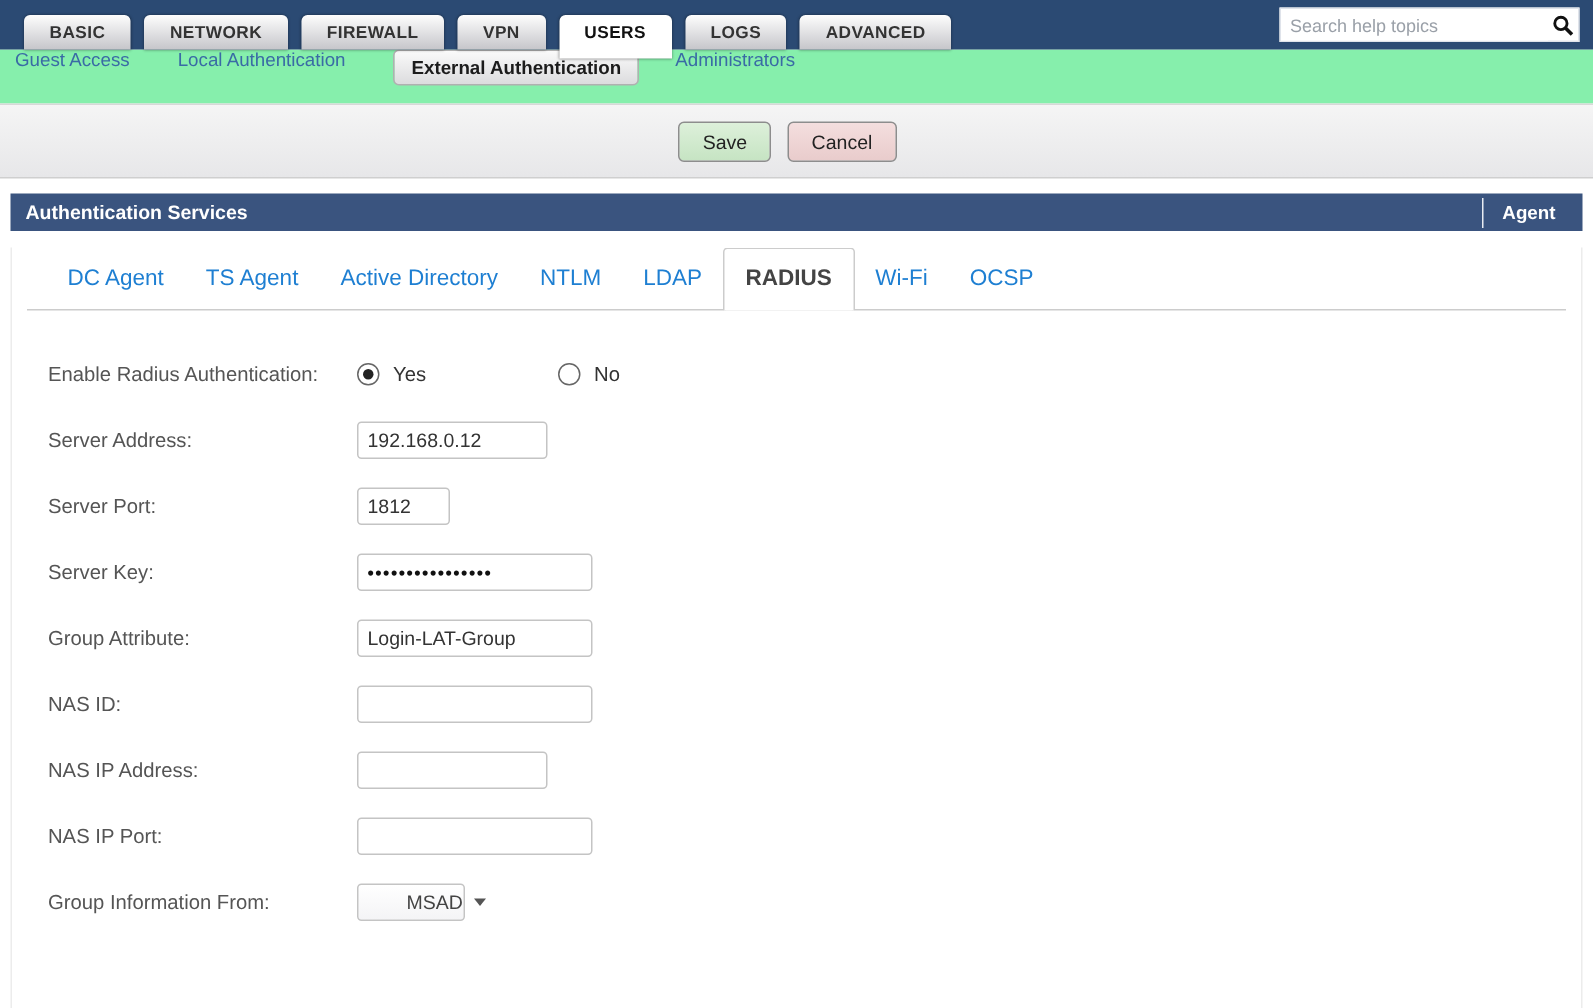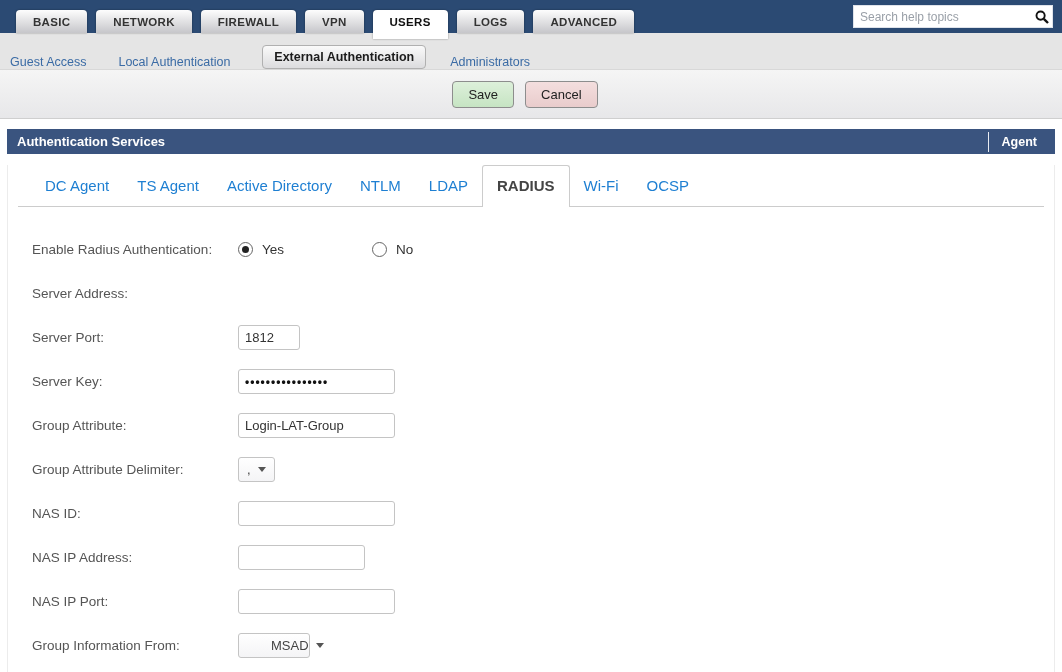--- a/index.html
+++ b/index.html
@@ -15,21 +15,21 @@
     position: relative; z-index: 1; white-space: nowrap; }
   .nav-tab.active { background: #fff; color: #111; padding-bottom: 11px; margin-bottom: -6px; z-index: 3; }
   .search-wrap { position: absolute; top: 5px; right: 9px; width: 200px; height: 23px;
     background: #fff; border: 1px solid #dfe3ea; display: flex; align-items: center; z-index: 4; }
   .search-input { flex: 1; height: 100%; border: none; outline: none; padding: 0 4px 0 6px;
     font-size: 12px; color: #333; font-family: "Liberation Sans", sans-serif; }
   .search-input::placeholder { color: #9aa0a8; }
   .search-icon { width: 20px; height: 100%; display: flex; align-items: center; justify-content: center; cursor: pointer; }
 
   
-  .sub-nav { height: 36px; background: #e5e5e5; display: flex; align-items: flex-end; padding-left: 10px; }
+  .sub-nav { height: 36px; background: #86efac; display: flex; align-items: flex-start; padding-left: 10px; }
   .sub-link { font-size: 12.5px; color: #3a6ba5; margin-right: 32px; cursor: pointer; white-space: nowrap; }
   .sub-link.active { color: #1c1c1c; font-weight: bold; background: linear-gradient(#fafafa, #dcdcde);
     border: 1px solid #b0b0b0; border-radius: 4px; padding: 4px 11px; margin-right: 24px; }
 
   
   .toolbar { height: 50px; background: linear-gradient(#f5f5f5, #e7e7e9);
     border-top: 1px solid #d8d8d8; border-bottom: 1px solid #cfcfcf;
     display: flex; align-items: center; justify-content: center; padding-right: 12px; }
   .btn { height: 27px; padding: 0 15px; font-size: 13px; color: #222; cursor: pointer;
     border: 1px solid #8d8d8d; border-radius: 4px; font-family: "Liberation Sans", sans-serif; }
@@ -145,39 +145,33 @@
             <input data-name="enable-radius-authentication-radio-yes" type="radio" name="enable-radius-authentication" checked="" style="">
             <span class="radio-text" data-name="radio-label-yes">Yes</span>
           </label>
           <label class="radio-wrap" data-name="enable-radius-authentication-option-no">
             <input data-name="enable-radius-authentication-radio-no" type="radio" name="enable-radius-authentication" style="">
             <span class="radio-text" data-name="radio-label-no">No</span>
           </label>
         </div>
         <div class="form-row" data-name="form-row-server-address">
           <div class="form-label" data-name="field-label-server-address">Server Address:</div>
+          <input class="text-input" data-name="server-address-input" type="text" value="192.168.0.12" style="">
         </div>
         <div class="form-row" data-name="form-row-server-port">
           <div class="form-label" data-name="field-label-server-port">Server Port:</div>
           <input class="text-input" data-name="server-port-input" type="text" value="1812" style="">
         </div>
         <div class="form-row" data-name="form-row-server-key">
           <div class="form-label" data-name="field-label-server-key">Server Key:</div>
           <input class="text-input password" data-name="server-key-input" type="text" value="••••••••••••••••" style="">
         </div>
         <div class="form-row" data-name="form-row-group-attribute">
           <div class="form-label" data-name="field-label-group-attribute">Group Attribute:</div>
           <input class="text-input" data-name="group-attribute-input" type="text" value="Login-LAT-Group" style="">
-        </div>
-        <div class="form-row" data-name="form-row-group-attribute-delimiter">
-          <div class="form-label" data-name="field-label-group-attribute-delimiter">Group Attribute Delimiter:</div>
-          <div class="select-box" data-name="group-attribute-delimiter-select">
-            <span class="select-value" data-name="select-value">,</span>
-            <span class="select-arrow" data-name="chevron-down-icon"></span>
-          </div>
         </div>
         <div class="form-row" data-name="form-row-nas-id">
           <div class="form-label" data-name="field-label-nas-id">NAS ID:</div>
           <input class="text-input" data-name="nas-id-input" type="text" style="">
         </div>
         <div class="form-row" data-name="form-row-nas-ip-address">
           <div class="form-label" data-name="field-label-nas-ip-address">NAS IP Address:</div>
           <input class="text-input" data-name="nas-ip-address-input" type="text" style="">
         </div>
         <div class="form-row" data-name="form-row-nas-ip-port">

